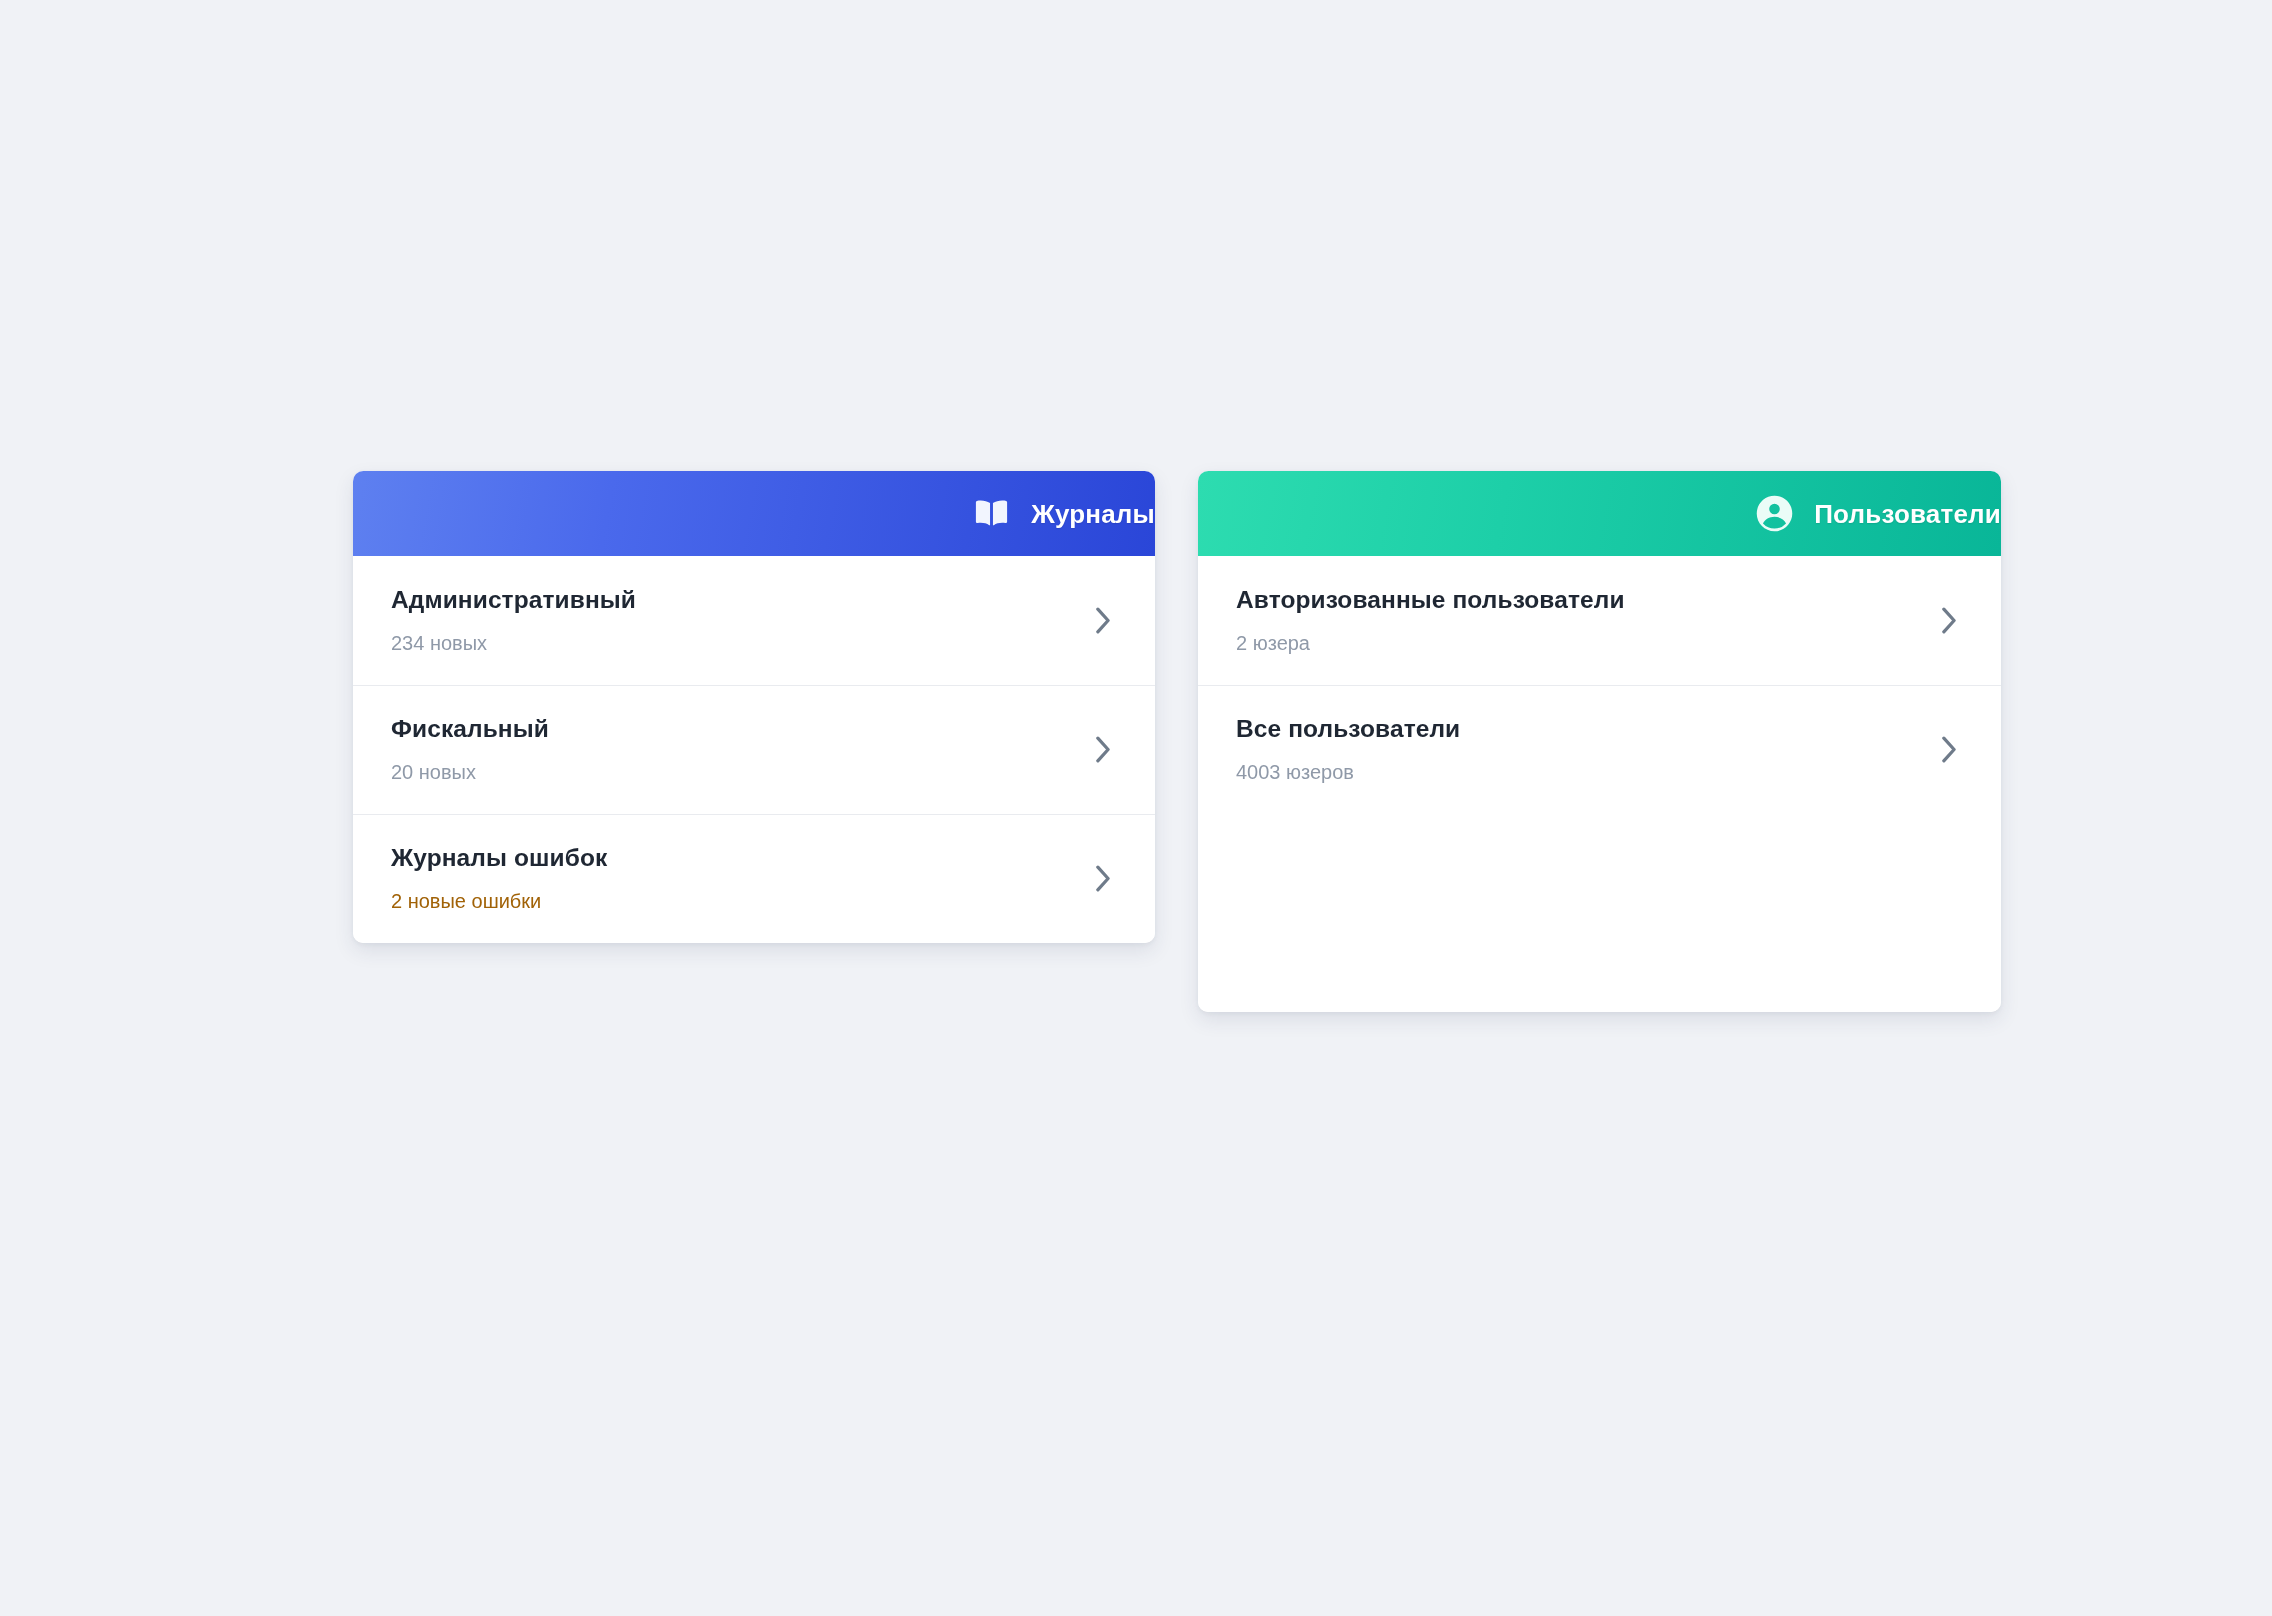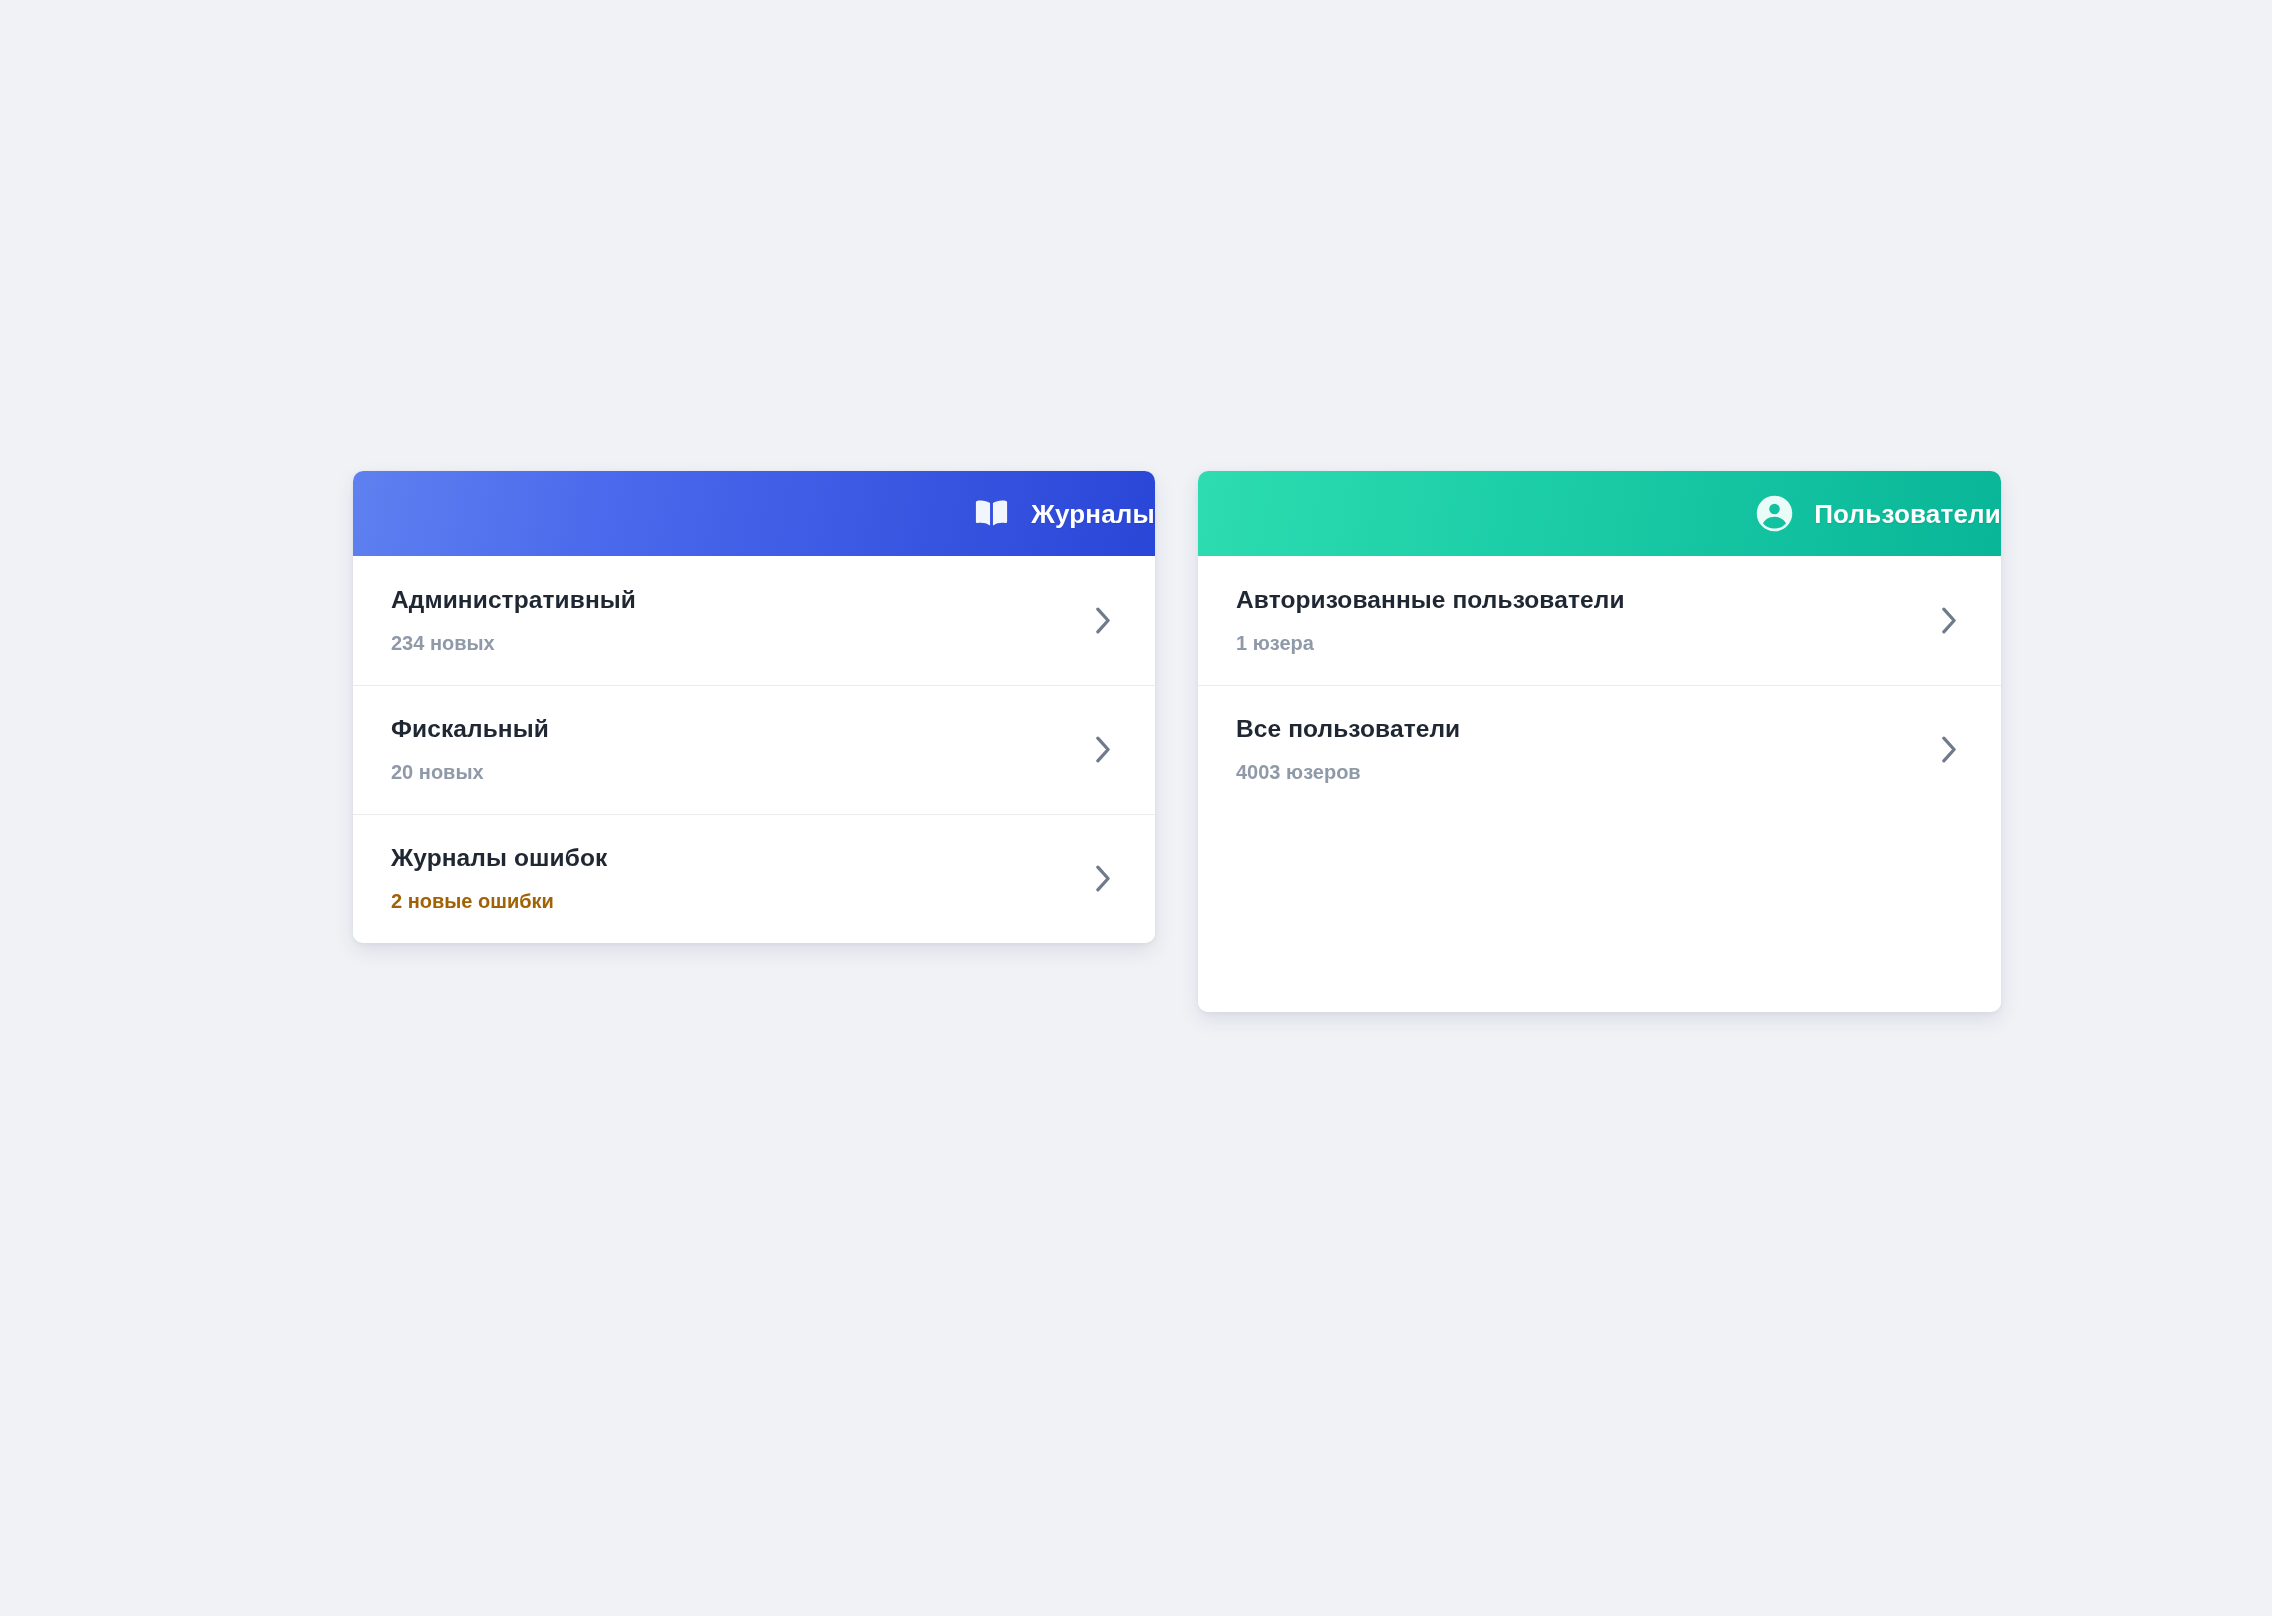--- a/index.html
+++ b/index.html
@@ -125,21 +125,21 @@
     font-weight: 700;
     color: #1f2733;
     line-height: 1.18;
     letter-spacing: 0.1px;
     white-space: nowrap;
   }
 
   .row-sub {
     margin-top: 16px;
     font-size: 20px;
-    font-weight: 700;
+    font-weight: 400;
     color: #8f99a8;
     line-height: 1.2;
     white-space: nowrap;
   }
 
   .row-sub.danger {
     color: #a16207;
   }
 
   .row-chevron {
@@ -232,21 +232,21 @@
         </svg>
       </span>
       <h2 class="header-title">Пользователи</h2>
     </header>
 
     <div class="card-body">
 
       <div class="row">
         <div class="row-text">
           <div class="row-title">Авторизованные пользователи</div>
-          <div class="row-sub">1 юзера</div>
+          <div class="row-sub">2 юзера</div>
         </div>
         <span class="row-chevron">
           <svg width="17.4" height="27" viewBox="0 0 12 20" aria-hidden="true">
             <path d="M2.4 1.6L10 10L2.4 18.4" fill="none" stroke="#6f7b8a" stroke-width="2.4" stroke-linecap="round" stroke-linejoin="round"></path>
           </svg>
         </span>
       </div>
 
       <div class="row">
         <div class="row-text">

